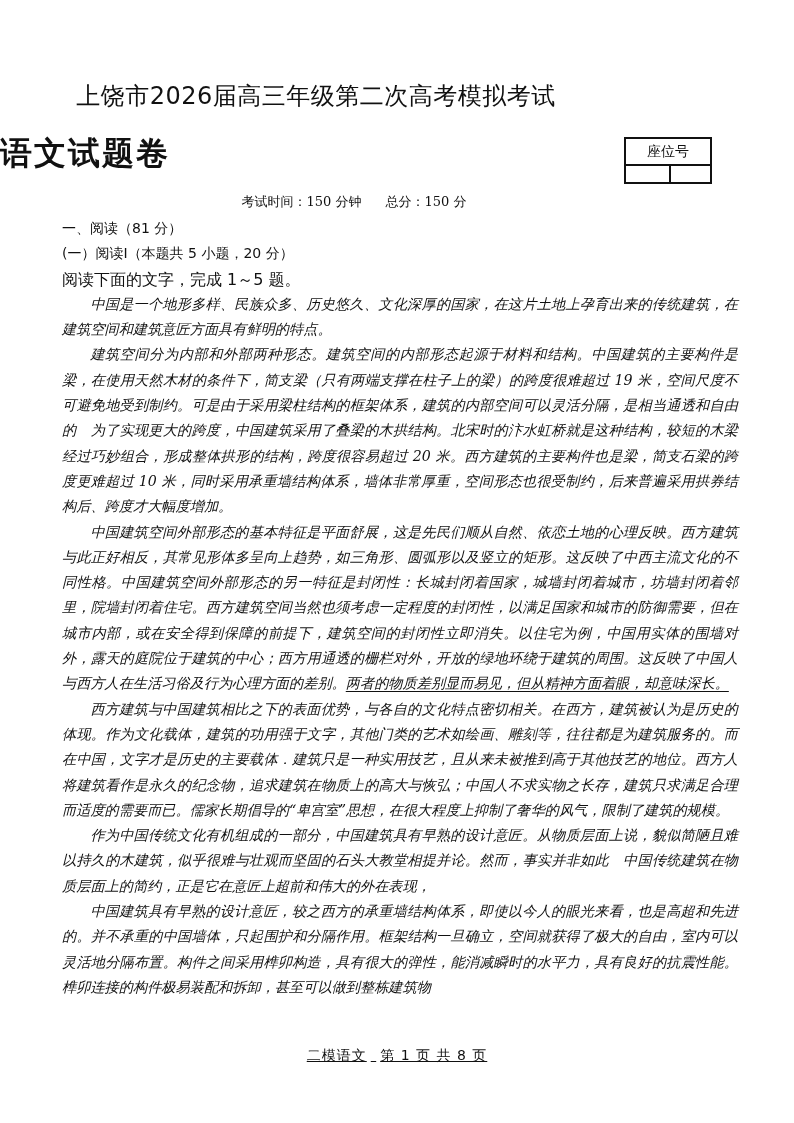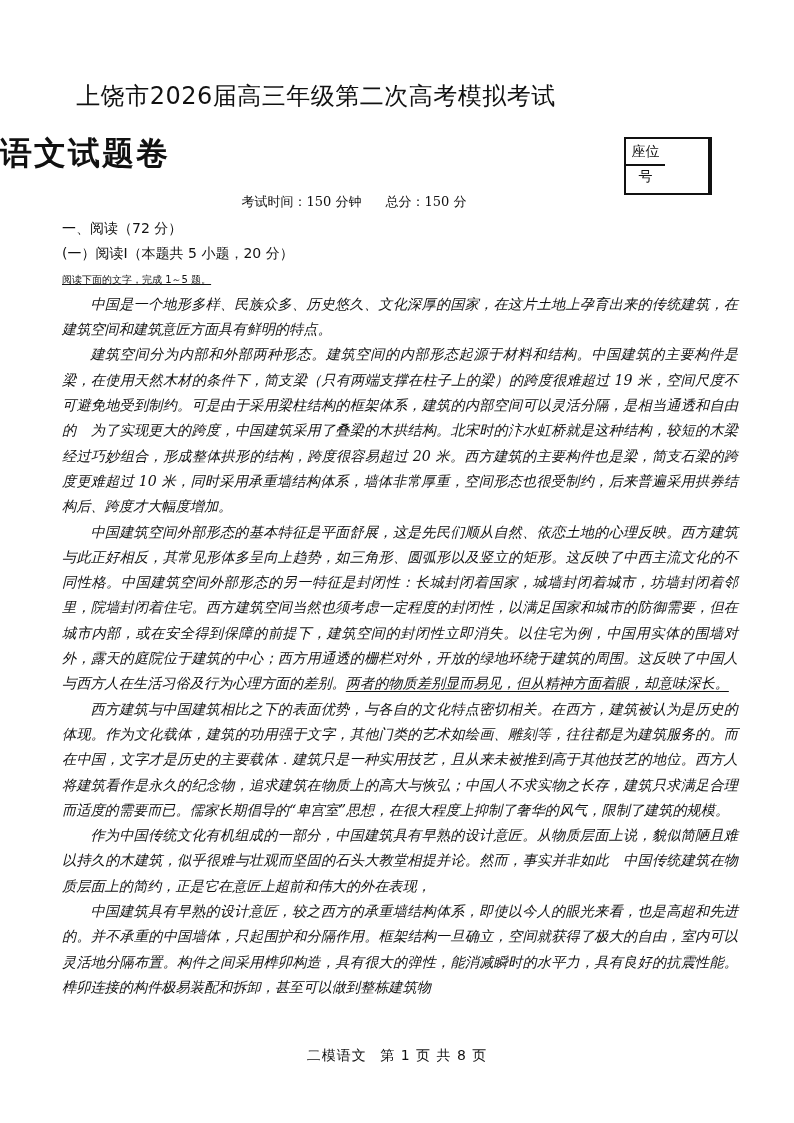--- a/index.html
+++ b/index.html
@@ -43,25 +43,25 @@
       font-size: 32px;
       font-weight: bold;
       letter-spacing: 2px;
       margin: 0;
     }
     .seat-box {
       position: absolute;
       left: 624px;
       top: 137px;
       width: 88px;
-      height: 58px;
+      height: 47px;
       border: 2px solid #111;
       box-sizing: border-box;
       display: flex;
-      flex-direction: row;
+      flex-direction: column;
     }
     .seat-box .seat-label {
       height: 25px;
       border-bottom: 2px solid #111;
       text-align: center;
       font-family: "DejaVu Sans", "Liberation Sans", sans-serif;
       font-size: 14px;
       line-height: 25px;
     }
     .seat-box .seat-cells {
@@ -96,37 +96,37 @@
     .section-heading {
       font-family: "DejaVu Sans", "Liberation Sans", sans-serif;
       font-size: 14px;
     }
     .sub-heading {
       font-family: "DejaVu Sans", "Liberation Sans", sans-serif;
       font-size: 14px;
     }
     .instructions {
       font-family: "DejaVu Sans", "Liberation Sans", sans-serif;
-      font-size: 10px;
-      text-decoration: underline;
+      font-size: 16px;
     }
     .para { text-indent: 2em; font-style: italic; }
     .underlined {
       text-decoration: underline;
       text-underline-offset: 3px;
     }
     .footer {
       position: absolute;
       top: 1047px;
       left: 0;
       width: 794px;
       text-align: center;
       font-family: "DejaVu Sans", "Liberation Sans", sans-serif;
       font-size: 14px;
       letter-spacing: 1px;
+      text-decoration: underline;
     }
     .footer span { margin: 0 4px; }
   </style>
 </head>
 <body>
 
 <div class="page">
 
   <h1 class="exam-title">上饶市2026届高三年级第二次高考模拟考试</h1>
 
@@ -139,21 +139,21 @@
       <div class="seat-cell"></div>
     </div>
   </div>
 
   <div class="exam-info">
     <span>考试时间：150 分钟</span>
     <span>总分：150 分</span>
   </div>
 
   <div class="content">
-    <p class="section-heading">一、阅读（72 分）</p>
+    <p class="section-heading">一、阅读（81 分）</p>
     <p class="sub-heading">(一）阅读Ⅰ（本题共 5 小题，20 分）</p>
     <p class="instructions">阅读下面的文字，完成 1～5 题。</p>
     <p class="para">中国是一个地形多样、民族众多、历史悠久、文化深厚的国家，在这片土地上孕育出来的传统建筑，在建筑空间和建筑意匠方面具有鲜明的特点。</p>
     <p class="para">建筑空间分为内部和外部两种形态。建筑空间的内部形态起源于材料和结构。中国建筑的主要构件是梁，在使用天然木材的条件下，简支梁（只有两端支撑在柱子上的梁）的跨度很难超过 19 米，空间尺度不可避免地受到制约。可是由于采用梁柱结构的框架体系，建筑的内部空间可以灵活分隔，是相当通透和自由的　为了实现更大的跨度，中国建筑采用了叠梁的木拱结构。北宋时的汴水虹桥就是这种结构，较短的木梁经过巧妙组合，形成整体拱形的结构，跨度很容易超过 20 米。西方建筑的主要构件也是梁，简支石梁的跨度更难超过 10 米，同时采用承重墙结构体系，墙体非常厚重，空间形态也很受制约，后来普遍采用拱券结构后、跨度才大幅度增加。</p>
     <p class="para"><span>中国建筑空间外部形态的基本特征是平面舒展，这是先民们顺从自然、依恋土地的心理反映。西方建筑与此正好相反，其常见形体多呈向上趋势，如三角形、圆弧形以及竖立的矩形。这反映了中西主流文化的不同性格。中国建筑空间外部形态的另一特征是封闭性：长城封闭着国家，城墙封闭着城市，坊墙封闭着邻里，院墙封闭着住宅。西方建筑空间当然也须考虑一定程度的封闭性，以满足国家和城市的防御需要，但在城市内部，或在安全得到保障的前提下，建筑空间的封闭性立即消失。以住宅为例，中国用实体的围墙对外，露天的庭院位于建筑的中心；西方用通透的栅栏对外，开放的绿地环绕于建筑的周围。这反映了中国人与西方人在生活习俗及行为心理方面的差别。</span><span class="underlined">两者的物质差别显而易见，但从精神方面着眼，却意味深长。</span></p>
     <p class="para">西方建筑与中国建筑相比之下的表面优势，与各自的文化特点密切相关。在西方，建筑被认为是历史的体现。作为文化载体，建筑的功用强于文字，其他门类的艺术如绘画、雕刻等，往往都是为建筑服务的。而在中国，文字才是历史的主要载体．建筑只是一种实用技艺，且从来未被推到高于其他技艺的地位。西方人将建筑看作是永久的纪念物，追求建筑在物质上的高大与恢弘；中国人不求实物之长存，建筑只求满足合理而适度的需要而已。儒家长期倡导的“卑宫室”思想，在很大程度上抑制了奢华的风气，限制了建筑的规模。</p>
     <p class="para">作为中国传统文化有机组成的一部分，中国建筑具有早熟的设计意匠。从物质层面上说，貌似简陋且难以持久的木建筑，似乎很难与壮观而坚固的石头大教堂相提并论。然而，事实并非如此　中国传统建筑在物质层面上的简约，正是它在意匠上超前和伟大的外在表现，</p>
     <p class="para">中国建筑具有早熟的设计意匠，较之西方的承重墙结构体系，即使以今人的眼光来看，也是高超和先进的。并不承重的中国墙体，只起围护和分隔作用。框架结构一旦确立，空间就获得了极大的自由，室内可以灵活地分隔布置。构件之间采用榫卯构造，具有很大的弹性，能消减瞬时的水平力，具有良好的抗震性能。榫卯连接的构件极易装配和拆卸，甚至可以做到整栋建筑物</p>
   </div>
 

